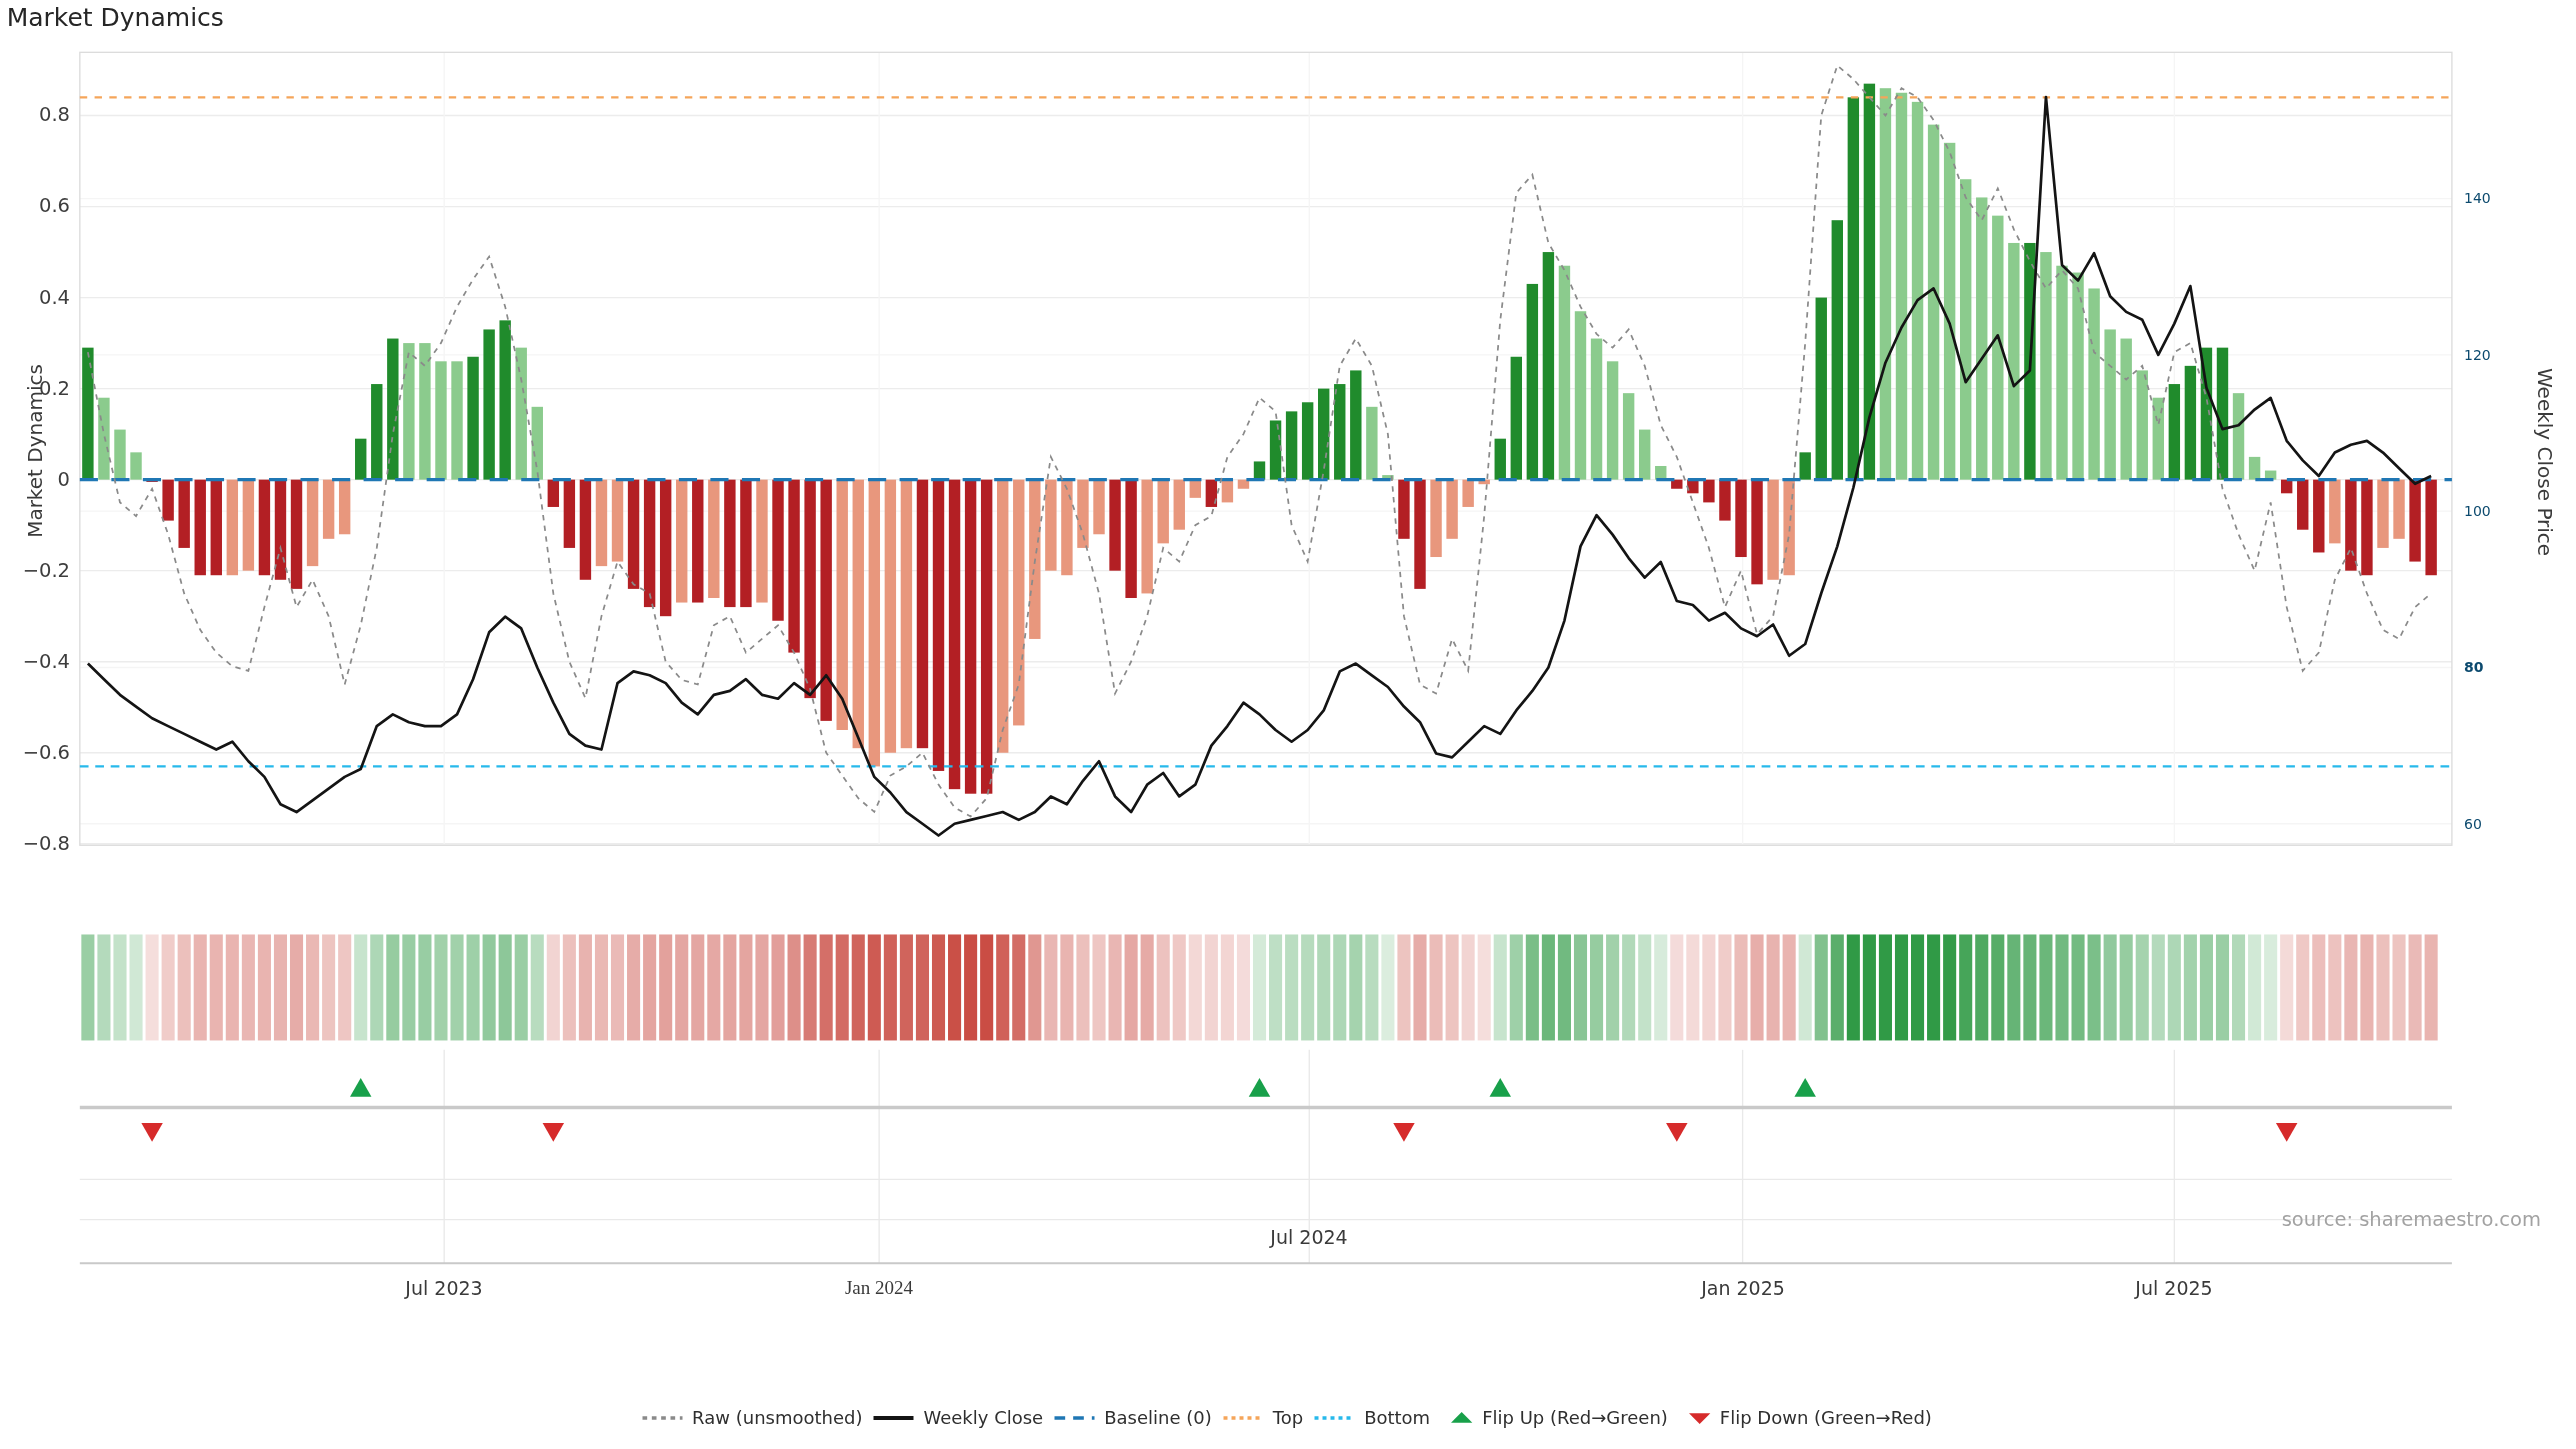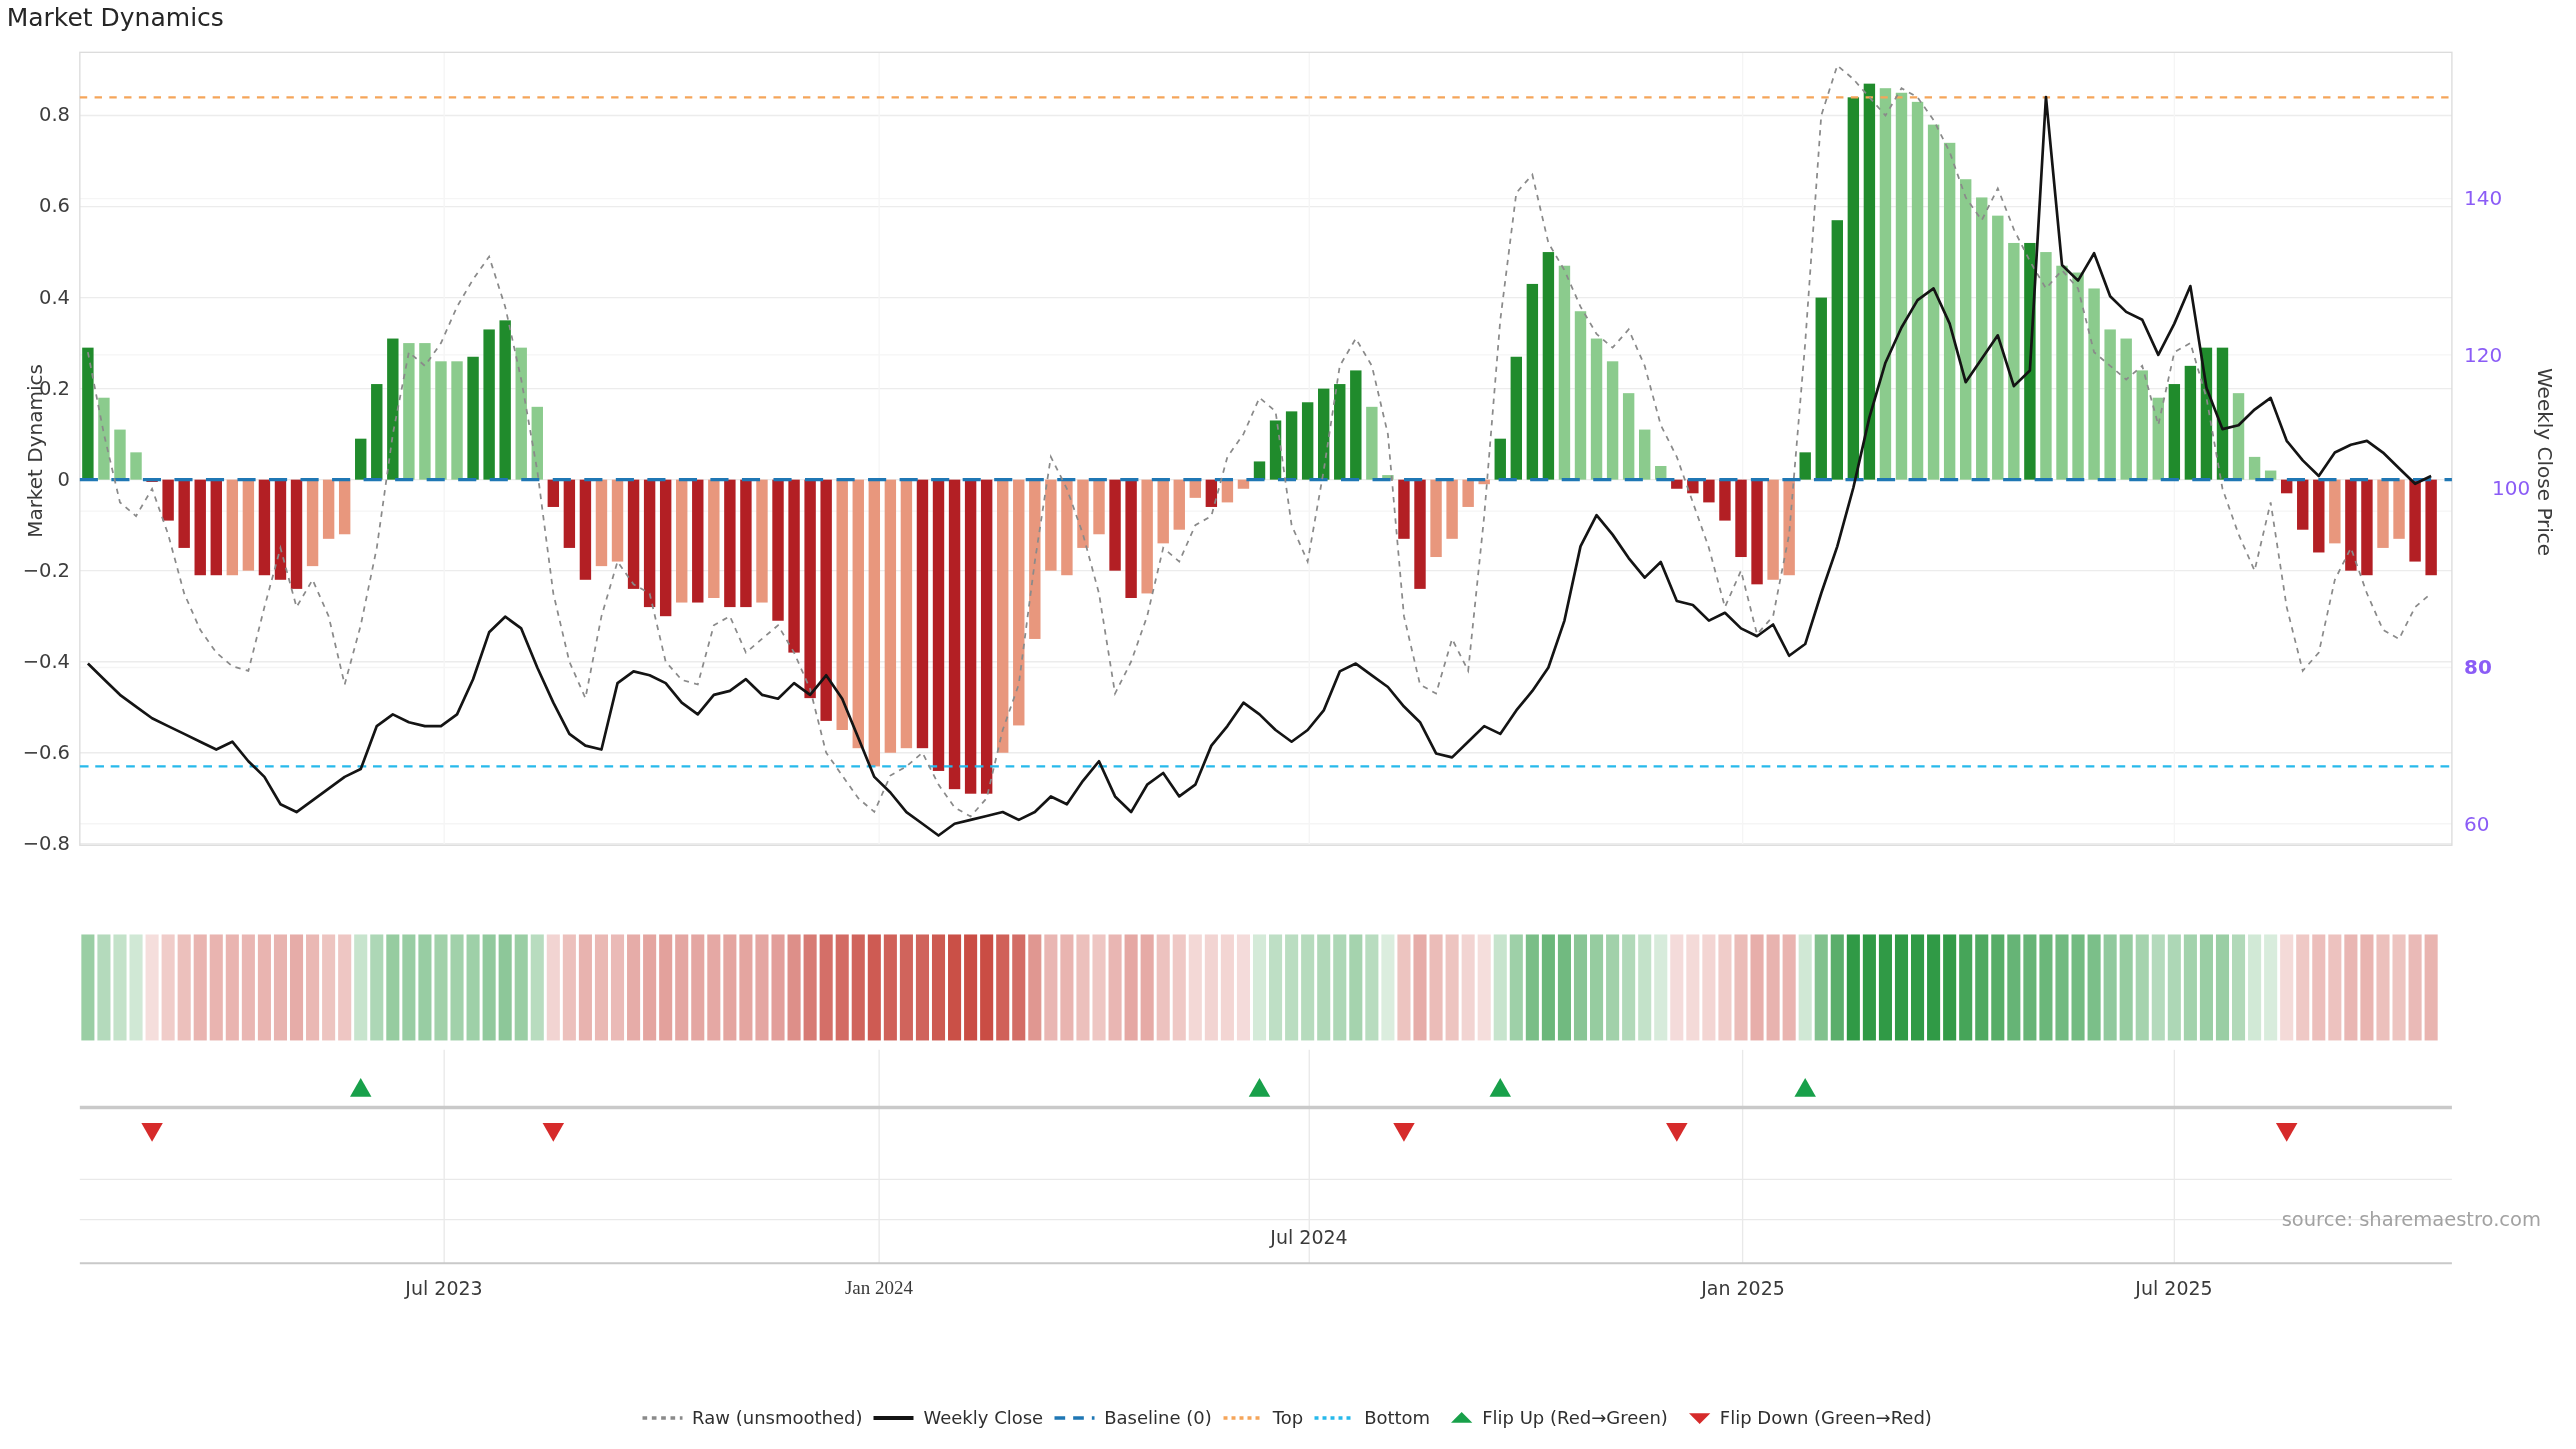--- a/index.html
+++ b/index.html
@@ -3,21 +3,21 @@
 <meta charset="utf-8">
 <style>
   html,body{margin:0;padding:0;background:#ffffff;}
   body{width:2576px;height:1449px;overflow:hidden;}
   .fig{position:relative;width:2573px;height:1449px;font-family:"DejaVu Sans",sans-serif;background:#fff;}
   #chart-svg{position:absolute;left:0;top:0;}
   .title{position:absolute;left:6.7px;top:2.7px;font-size:25px;color:#262626;}
   .axis-label-left{position:absolute;left:23px;top:451px;transform:rotate(-90deg) translateX(-50%);transform-origin:0 0;font-size:20px;color:#3a3a3a;white-space:nowrap;}
   .axis-label-right{position:absolute;left:2557px;top:368px;transform:rotate(90deg);transform-origin:0 0;font-size:20px;color:#3a3a3a;white-space:nowrap;}
   .ytick{position:absolute;width:64px;text-align:right;font-size:19.5px;color:#3d3d3d;height:24px;line-height:24px;}
-  .ytick-r{position:absolute;width:74px;text-align:left;font-size:20px;color:#8b5cf6;height:24px;line-height:24px;}
+  .ytick-r{position:absolute;width:74px;text-align:left;font-size:14px;color:#0c4a6e;height:24px;line-height:24px;}
   .xtick{position:absolute;width:134px;margin-left:-67px;text-align:center;font-size:19px;color:#3a3a3a;}
   .source{position:absolute;right:32px;top:1208px;font-size:19.5px;color:#a2a2a2;}
   .legend{position:absolute;left:0;right:0;top:1407px;display:flex;justify-content:center;align-items:flex-start;gap:10px;}
   .legend-item{display:flex;align-items:center;gap:8px;}
   .legend-label{font-size:18px;color:#2f2f2f;white-space:nowrap;}
 </style>
 </head>
 <body>
 
 <div class="fig">
@@ -368,21 +368,21 @@
       <div class="ytick" style="left: 6px; top: 194px;">0.6</div>
       <div class="ytick" style="left: 6px; top: 286px;">0.4</div>
       <div class="ytick" style="left: 6px; top: 377px;">0.2</div>
       <div class="ytick" style="left: 6px; top: 468px;">0</div>
       <div class="ytick" style="left: 6px; top: 559px;">−0.2</div>
       <div class="ytick" style="left: 6px; top: 650px;">−0.4</div>
       <div class="ytick" style="left: 6px; top: 741px;">−0.6</div>
       <div class="ytick" style="left: 6px; top: 832px;">−0.8</div>
       <div class="ytick-r" style="left: 2464px; top: 186px;">140</div>
       <div class="ytick-r" style="left: 2464px; top: 343px;">120</div>
-      <div class="ytick-r" style="left: 2464px; top: 476px; margin-left: 28px;">100</div>
+      <div class="ytick-r" style="left: 2464px; top: 499px;">100</div>
       <div class="ytick-r" style="left: 2464px; top: 655px; font-weight: bold;">80</div>
       <div class="ytick-r" style="left: 2464px; top: 812px;">60</div>
       <div class="xtick" style="left: 444px; top: 1277px;">Jul 2023</div>
       <div class="xtick" style="left: 879px; top: 1277px; font-family: Liberation Serif, serif;">Jan 2024</div>
       <div class="xtick" style="left: 1309px; top: 1226px;">Jul 2024</div>
       <div class="xtick" style="left: 1743px; top: 1277px;">Jan 2025</div>
       <div class="xtick" style="left: 2174px; top: 1277px;">Jul 2025</div>
     </div>
   <div class="source">source: sharemaestro.com</div>
   <div class="legend" id="legend">

